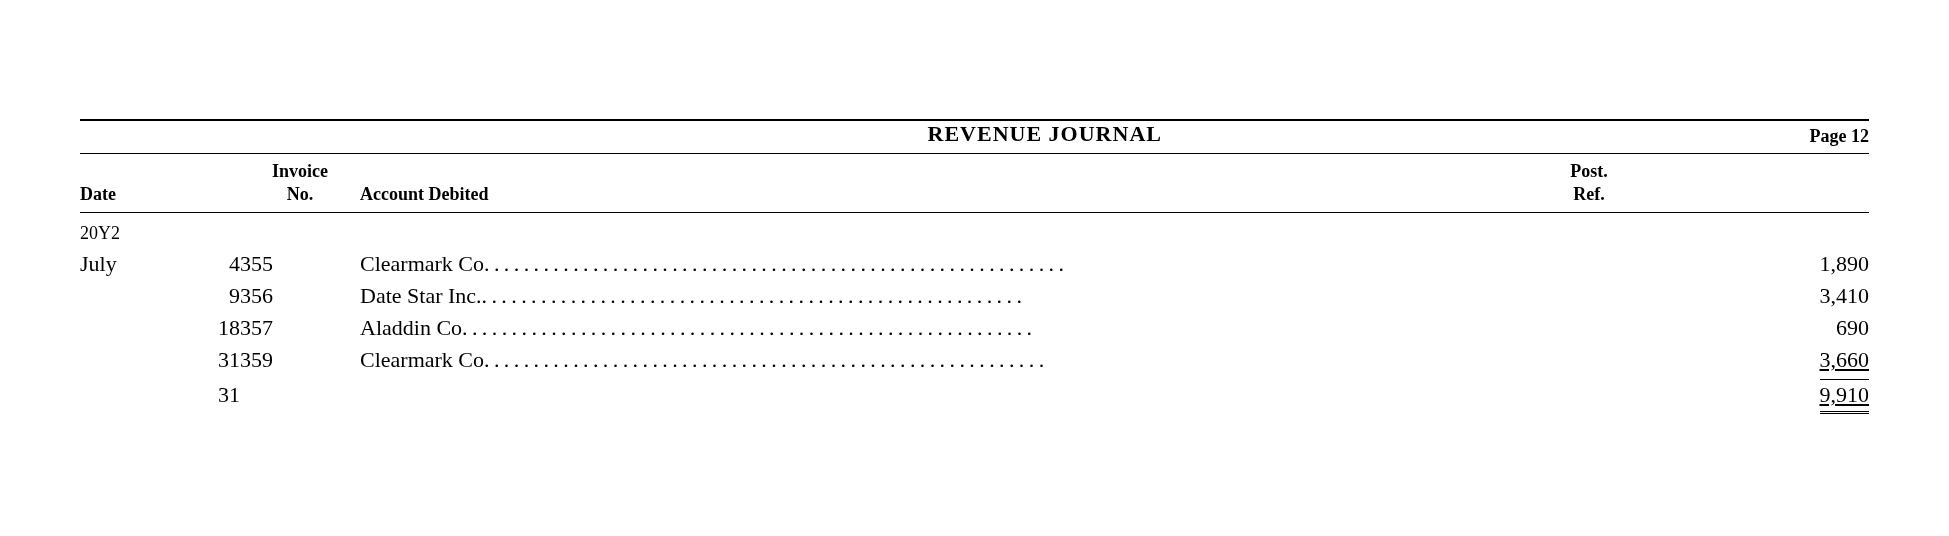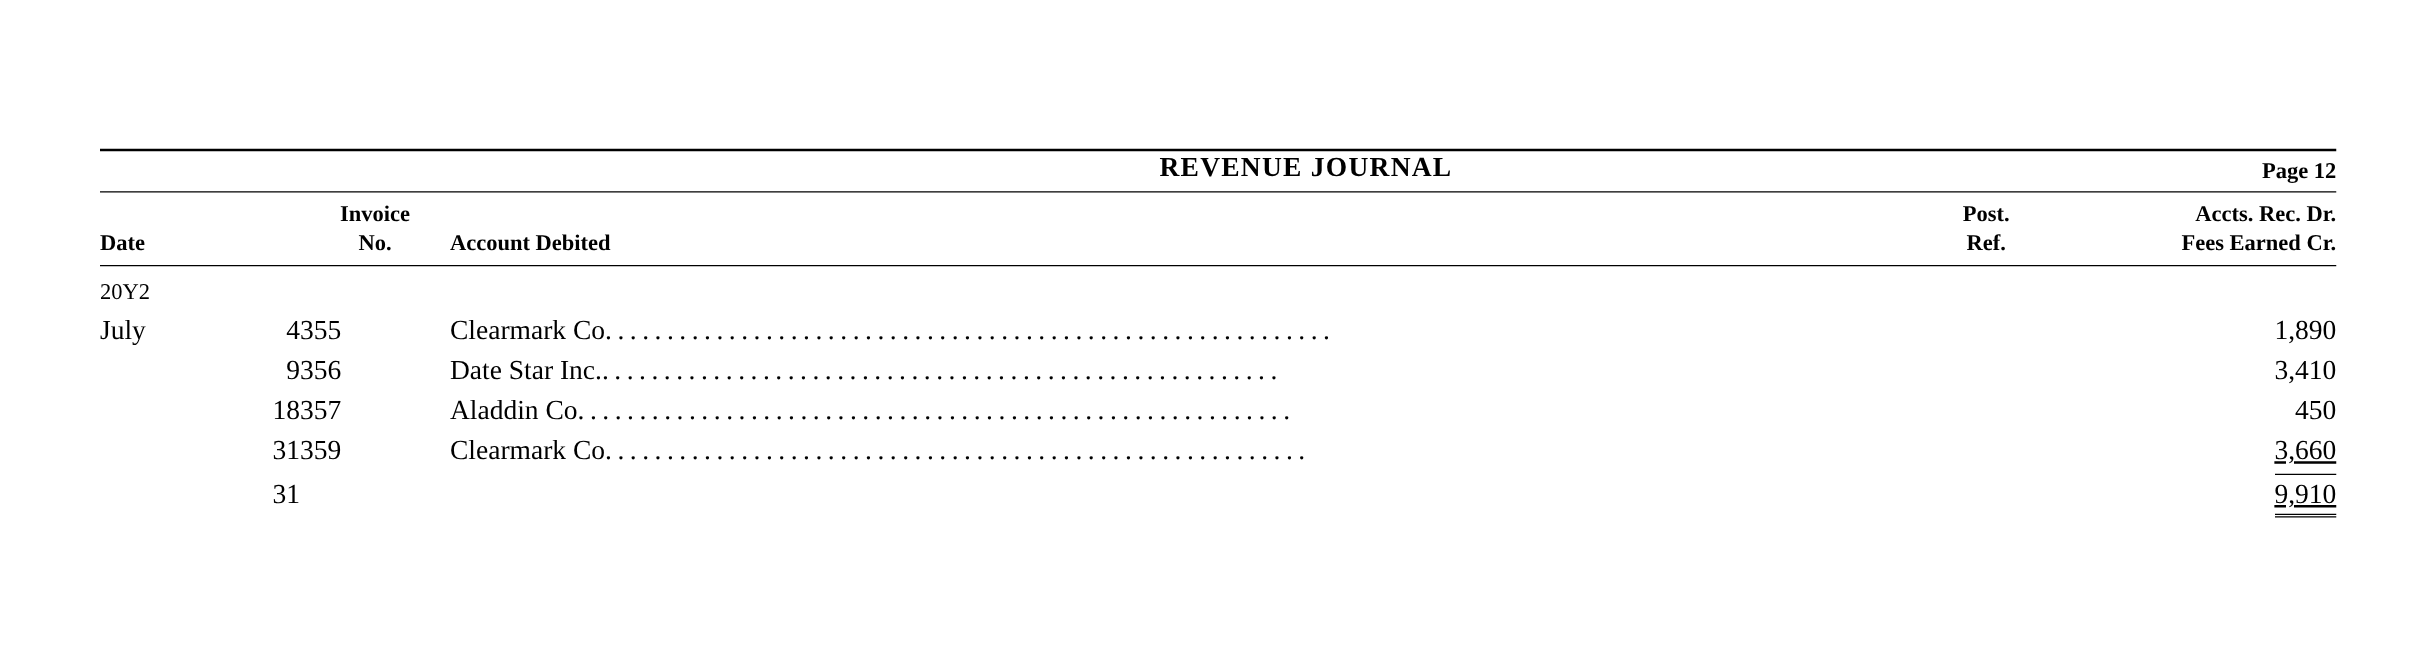--- a/index.html
+++ b/index.html
@@ -100,21 +100,20 @@
     <div style="width:200px;"></div>
     <div class="journal-title">REVENUE JOURNAL</div>
     <div class="page-number">Page 12</div>
   </div>
 
   <div class="col-headers">
     <div class="col-header">Date</div>
     <div class="col-header center">Invoice<br>No.</div>
     <div class="col-header">Account Debited</div>
     <div class="col-header center">Post.<br>Ref.</div>
-    <div class="col-header right">Accts. Rec. Dr.<br>Fees Earned Cr.</div>
   </div>
 
   <div class="data-section">
 
     <div style="padding: 6px 0 4px 0; font-size:18px;">
       <span>20Y2</span>
     </div>
 
     <div class="data-row">
       <div>July</div>
@@ -133,21 +132,21 @@
       <div></div>
       <div class="cell-right">3,410</div>
     </div>
 
     <div class="data-row">
       <div></div>
       <div class="cell-right">18</div>
       <div class="cell-center">357</div>
       <div>Aladdin Co. . . . . . . . . . . . . . . . . . . . . . . . . . . . . . . . . . . . . . . . . . . . . . . . . . . . . . . . . .</div>
       <div></div>
-      <div class="cell-right">450</div>
+      <div class="cell-right">690</div>
     </div>
 
     <div class="data-row">
       <div></div>
       <div class="cell-right">31</div>
       <div class="cell-center">359</div>
       <div>Clearmark Co. . . . . . . . . . . . . . . . . . . . . . . . . . . . . . . . . . . . . . . . . . . . . . . . . . . . . . . . .</div>
       <div></div>
       <div class="cell-right" style="text-decoration: underline;">3,660</div>
     </div>

